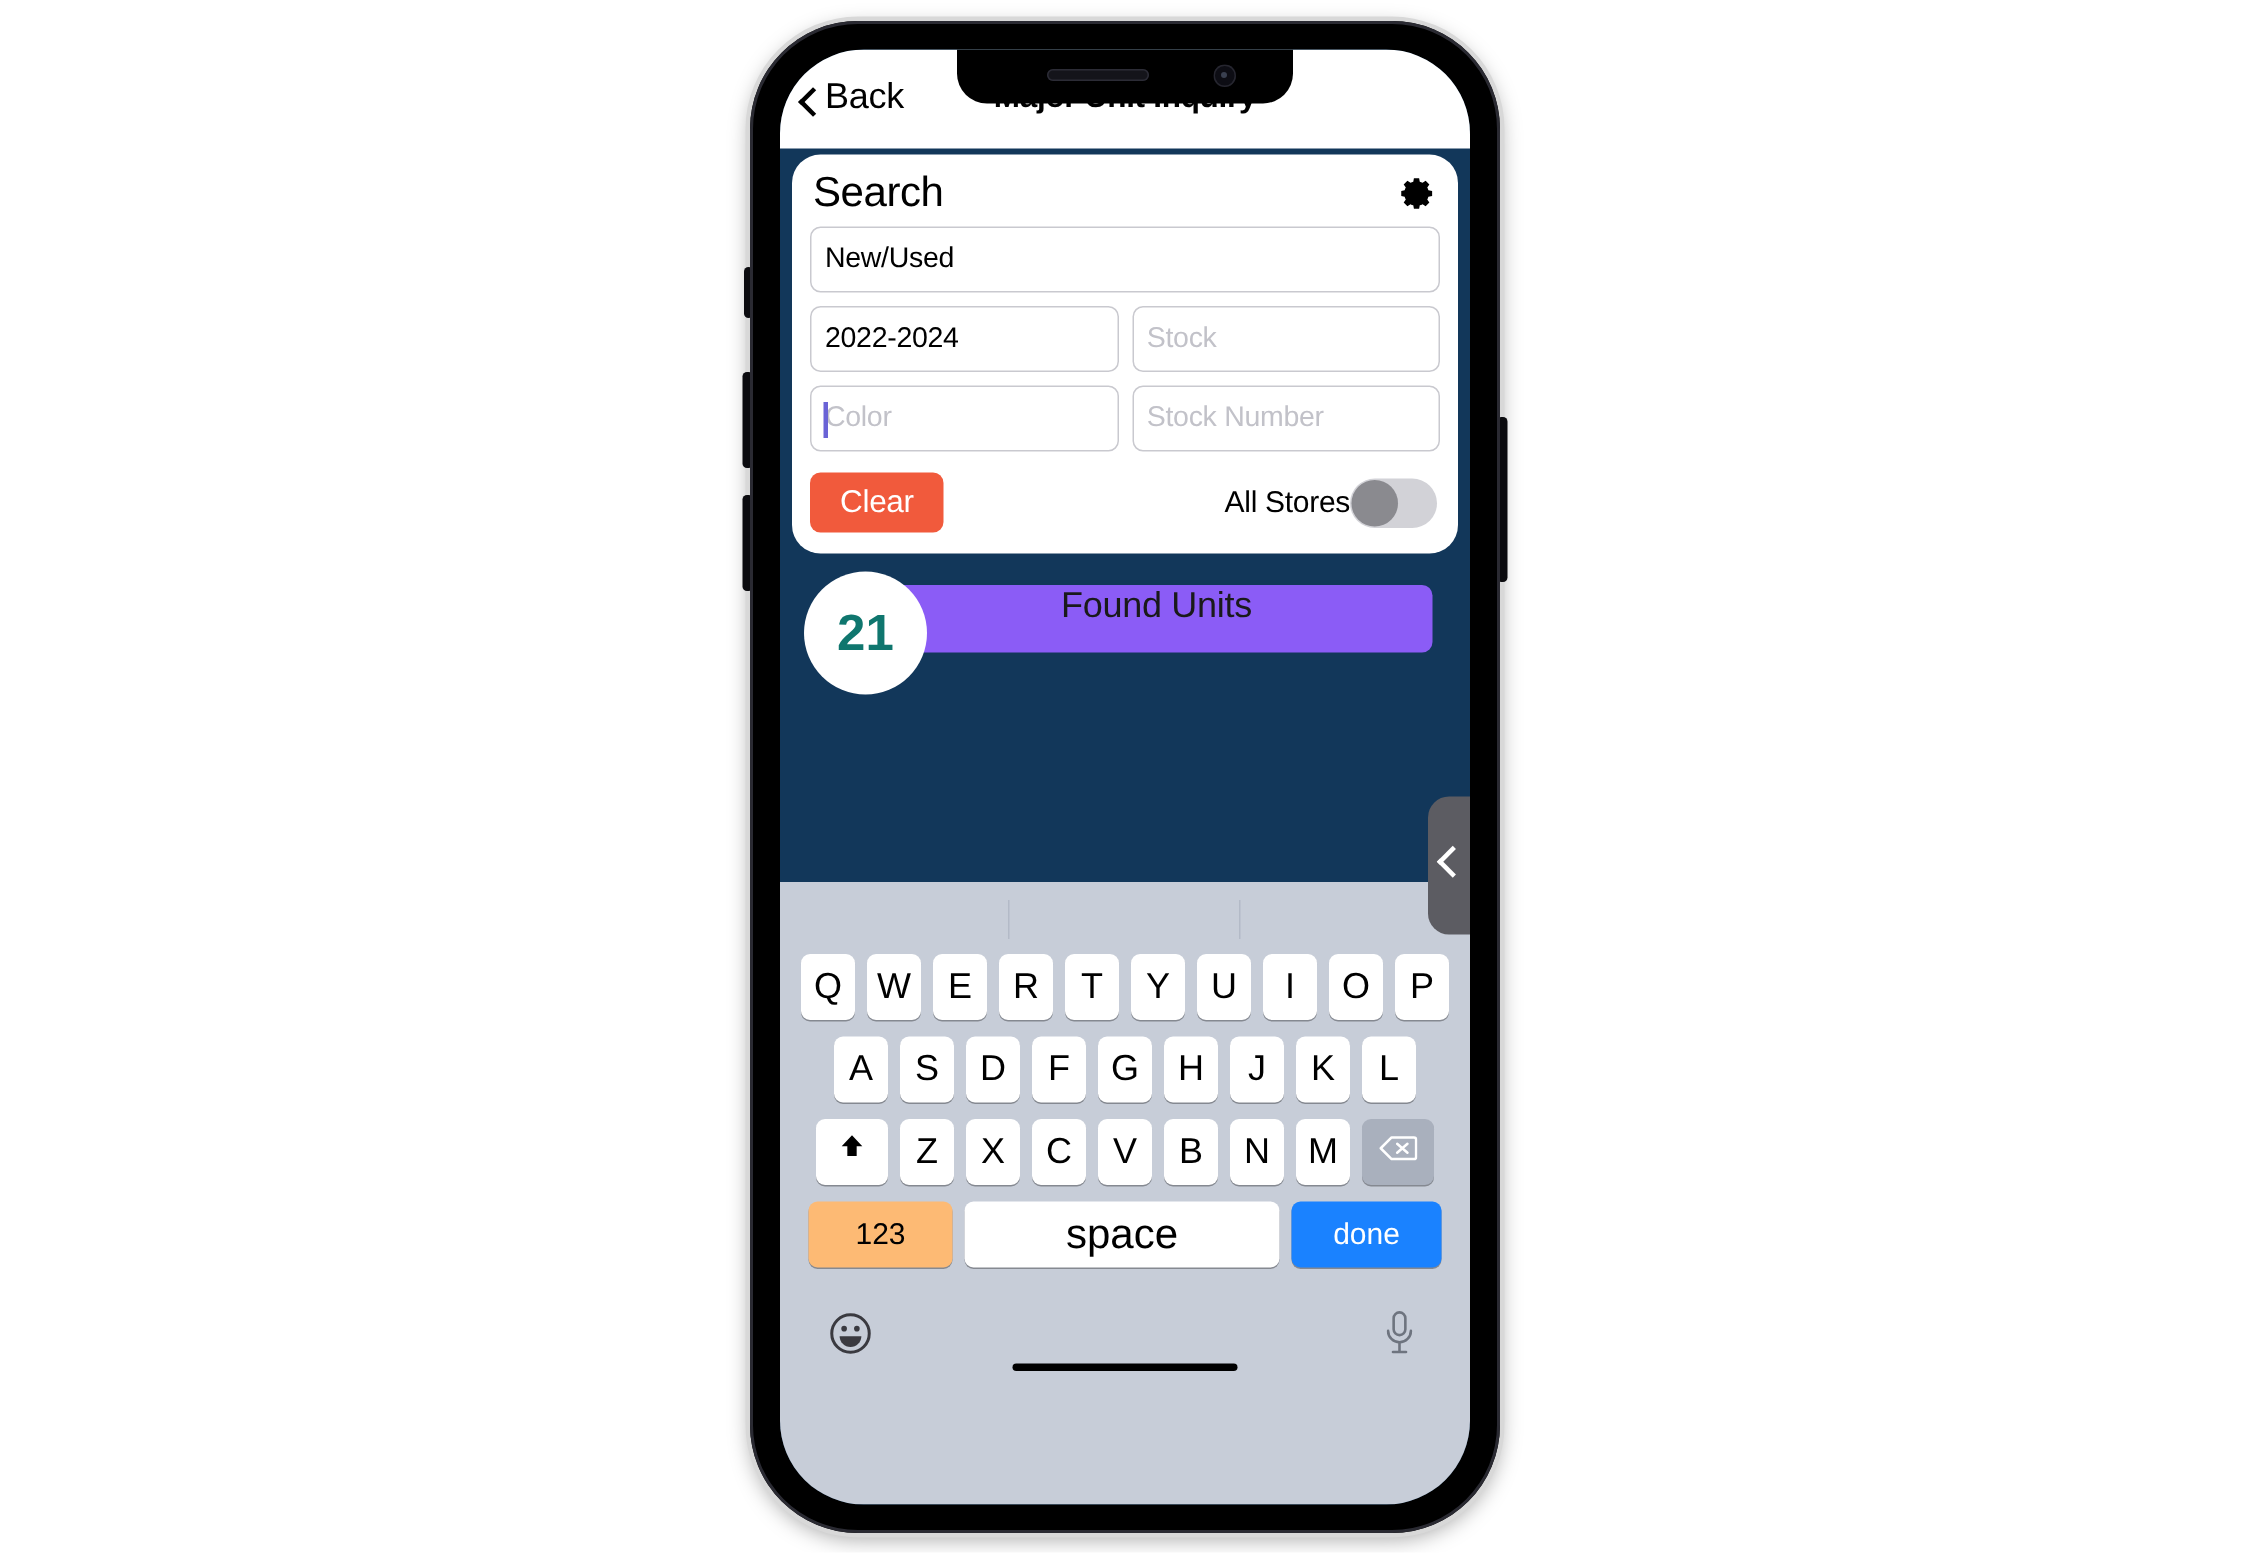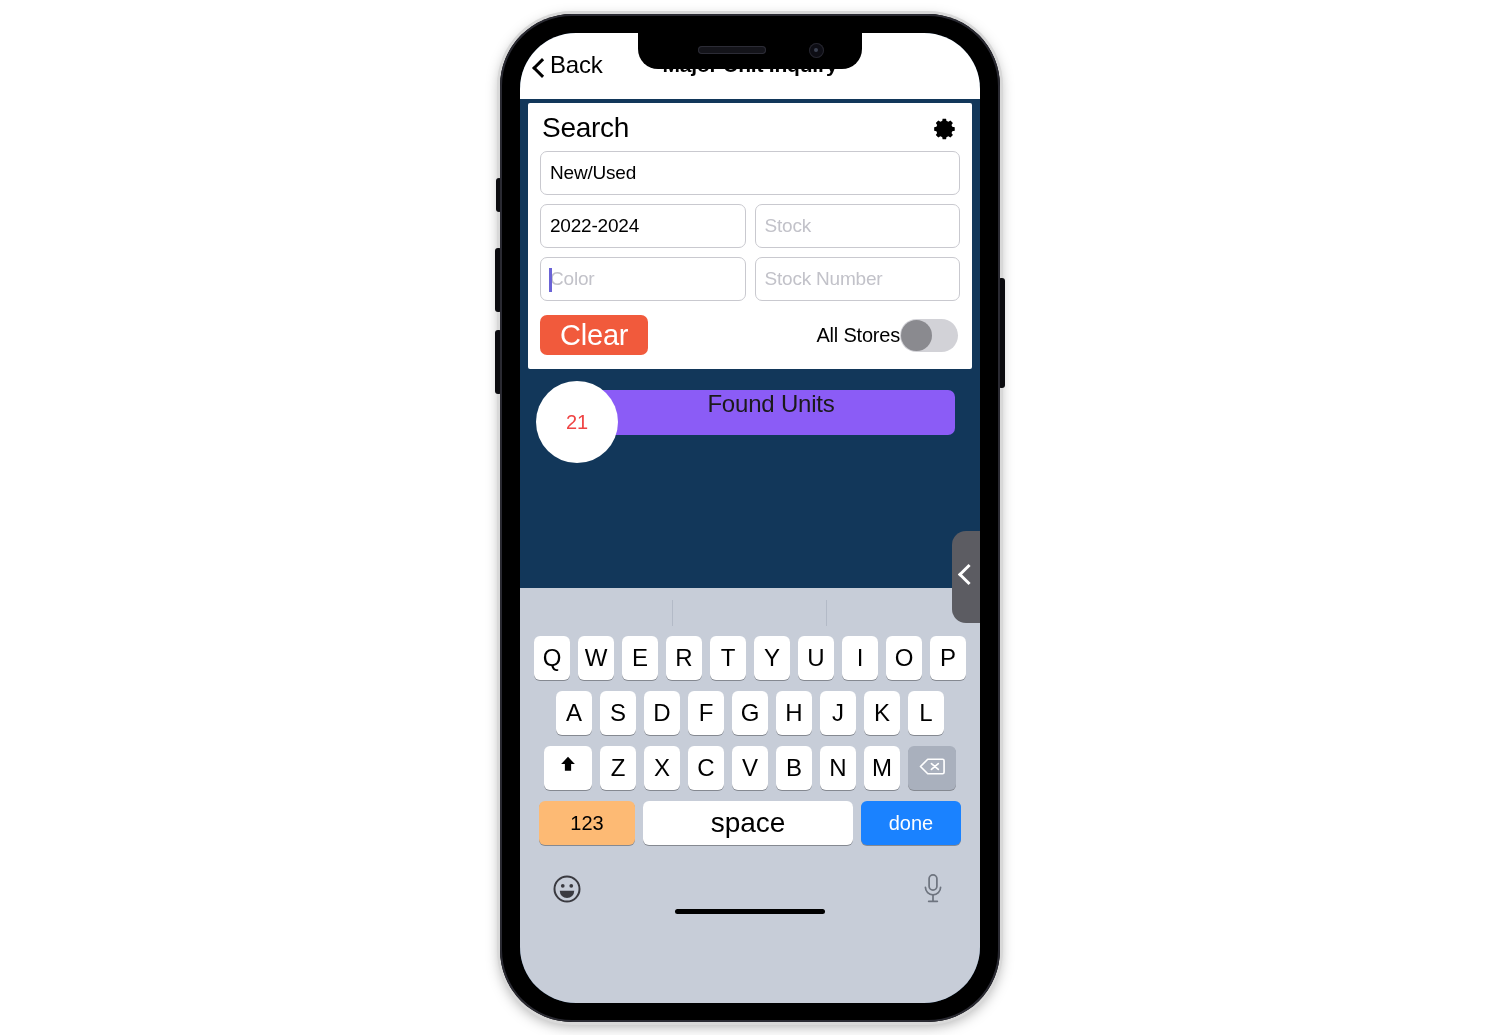--- a/index.html
+++ b/index.html
@@ -154,21 +154,21 @@
     letter-spacing: -0.2px;
   }
 
   
   #search-card {
     position: absolute;
     left: 8px;
     top: 70px;
     width: 444px;
     background: #ffffff;
-    border-radius: 2px;
+    border-radius: 19px;
     z-index: 20;
     padding-bottom: 12px;
   }
   #search-header {
     position: relative;
     height: 48px;
   }
   #search-title {
     position: absolute;
     left: 14px;
@@ -222,21 +222,21 @@
     display: flex;
     align-items: center;
     padding: 3px 14px 0 12px;
     height: 44px;
   }
   #clear-button {
     background: #f15a3c;
     color: #fff;
     border: none;
     border-radius: 7px;
-    font-size: 29px;
+    font-size: 21px;
     font-family: "Liberation Sans", sans-serif;
     padding: 0 20px;
     height: 40px;
     cursor: pointer;
     letter-spacing: -0.2px;
   }
   #clear-spacer { flex: 1; }
   #all-stores-label {
     font-size: 20px;
     color: #000;
@@ -295,23 +295,23 @@
     width: 82px;
     height: 82px;
     border-radius: 50%;
     background: #ffffff;
     display: flex;
     align-items: center;
     justify-content: center;
     z-index: 3;
   }
   #found-count {
-    font-size: 20px;
-    font-weight: normal;
-    color: #ef4444;
+    font-size: 34px;
+    font-weight: bold;
+    color: #0f766e;
   }
 
   
   #keyboard {
     position: absolute;
     left: 0;
     bottom: 0;
     width: 460px;
     height: 415px;
     background: #c7cdd8;

